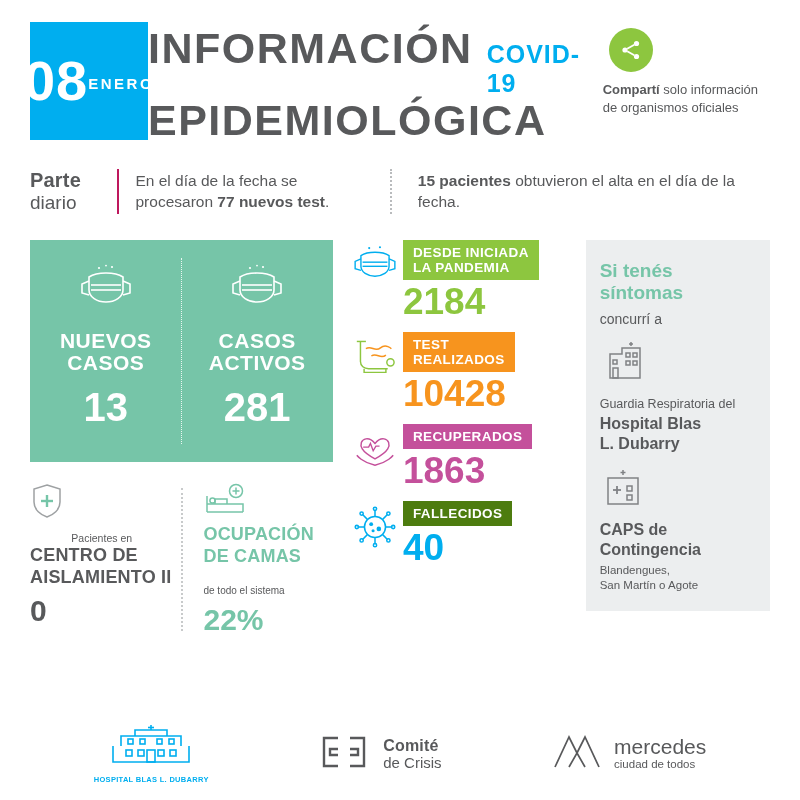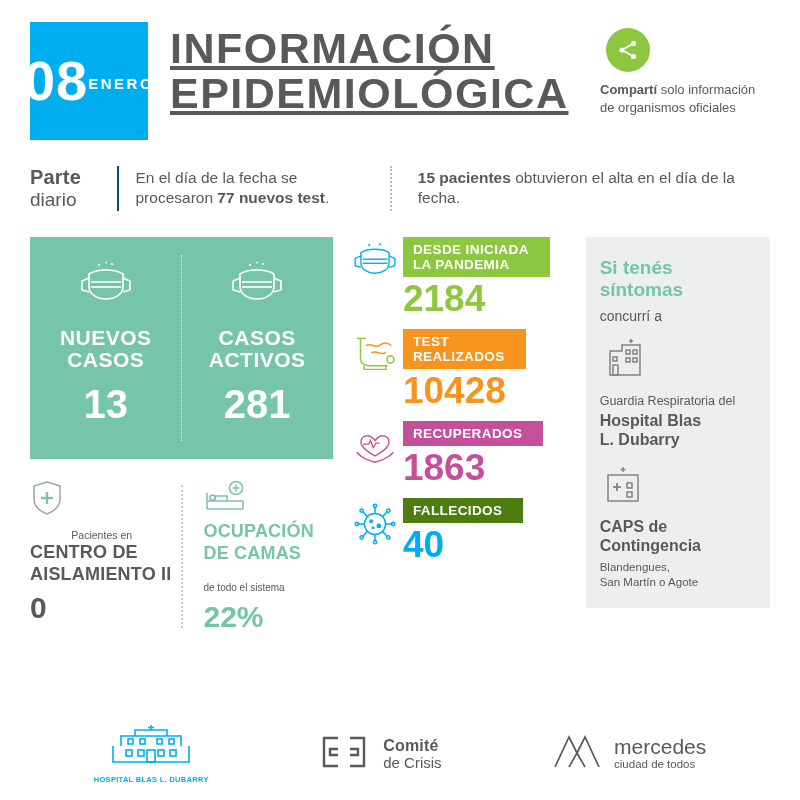--- a/index.html
+++ b/index.html
@@ -15,21 +15,21 @@
   
   .header { display: flex; align-items: flex-start; padding: 22px 30px 0 30px; }
   .date-box {
     width: 118px; height: 118px; background: #00AEEF;
     color: #fff; display: flex; 
     align-items: center; justify-content: center;
   }
   .date-day { font-size: 56px; font-weight: bold; line-height: 0.95; letter-spacing: 1px; }
   .date-month { font-size: 15px; font-weight: bold; letter-spacing: 2.5px; margin-top: 4px; }
 
-  .title-block { margin-left: 22px; padding-top: 4px; text-decoration: underline; }
+  .title-block { padding-top: 4px; }
   .title-row1 { display: flex; align-items: baseline; }
   .title-main {
     font-size: 43px; font-weight: bold; color: #58595b;
     letter-spacing: 1.5px; line-height: 1.05;
   }
   .title-covid {
     font-size: 25px; font-weight: bold; color: #00AEEF;
     letter-spacing: 1px; margin-left: 14px;
   }
 
@@ -44,21 +44,21 @@
   }
   .share-text { font-size: 13px; line-height: 1.35; margin-top: 9px; color: #58595b; }
   .share-text b { color: #58595b; }
 
   
   .parte-row {
     display: flex; align-items: flex-start;
     margin: 26px 30px 0 30px; padding-bottom: 4px;
   }
   .parte-label {
-    width: 92px; border-right: 2px solid #0c4a6e; padding-right: 10px;
+    width: 92px; border-right: 2px solid #be185d; padding-right: 10px;
   }
   .parte-label .p1 { font-size: 20px; font-weight: bold; color: #58595b; letter-spacing: .2px;}
   .parte-label .p2 { font-size: 19px; color: #58595b; }
   .parte-text {
     font-size: 15.5px; line-height: 1.32; padding: 2px 0 0 16px; width: 262px;
   }
   .parte-text b { font-weight: bold; }
   .parte-divider {
     width: 0; border-left: 2px dotted #b9bbbd; align-self: stretch; margin-left: 16px;
   }
@@ -103,21 +103,21 @@
   .bl-num.grey { color: #58595b; }
   .bl-num.green { color: #76c5a8; }
 
   
   .mid-col { width: 230px; margin-left: 14px; }
   .stat { display: flex; align-items: flex-start; margin-bottom: 10px; }
   .stat-icon { width: 56px; display:flex; align-items: flex-start; justify-content: center; padding-top: 4px;}
   .stat-body { flex: 1; }
   .stat-tag {
     color: #fff; font-size: 13.5px; font-weight: bold; letter-spacing: .4px;
-    padding: 5px 21px 5px 10px; line-height: 1.12; display: inline-block;
+    padding: 5px 10px 5px 10px; line-height: 1.12; display: inline-block;
   }
   .stat-num { font-size: 37px; font-weight: bold; line-height: 1.05; margin-top: 3px; }
 
   
   .right-col {
     width: 188px; margin-left: 14px; background: #eceeef;
     padding: 20px 14px 18px 14px; text-align: left;
   }
   .r-title { font-size: 19px; font-weight: bold; color: #76c5a8; line-height: 1.15; }
   .r-sub { font-size: 14px; margin-top: 7px; }
@@ -147,20 +147,21 @@
 
   <div class="header">
     <div class="date-box">
       <div class="date-day">08</div>
       <div class="date-month">ENERO</div>
     </div>
 
     <div class="title-block">
       <div class="title-row1">
         <div class="title-main">INFORMACIÓN</div>
+        <div class="title-covid">COVID-19</div>
       </div>
       <div class="title-main">EPIDEMIOLÓGICA</div>
     </div>
 
     <div class="share-block">
       <div class="share-circle">
         <svg width="24" height="24" viewBox="0 0 24 24" fill="none" stroke="#ffffff" stroke-width="1.8">
           <circle cx="17.5" cy="5.5" r="2.6" fill="#fff" stroke="none"></circle>
           <circle cx="6" cy="12" r="2.6" fill="#fff" stroke="none"></circle>
           <circle cx="17.5" cy="18.5" r="2.6" fill="#fff" stroke="none"></circle>

